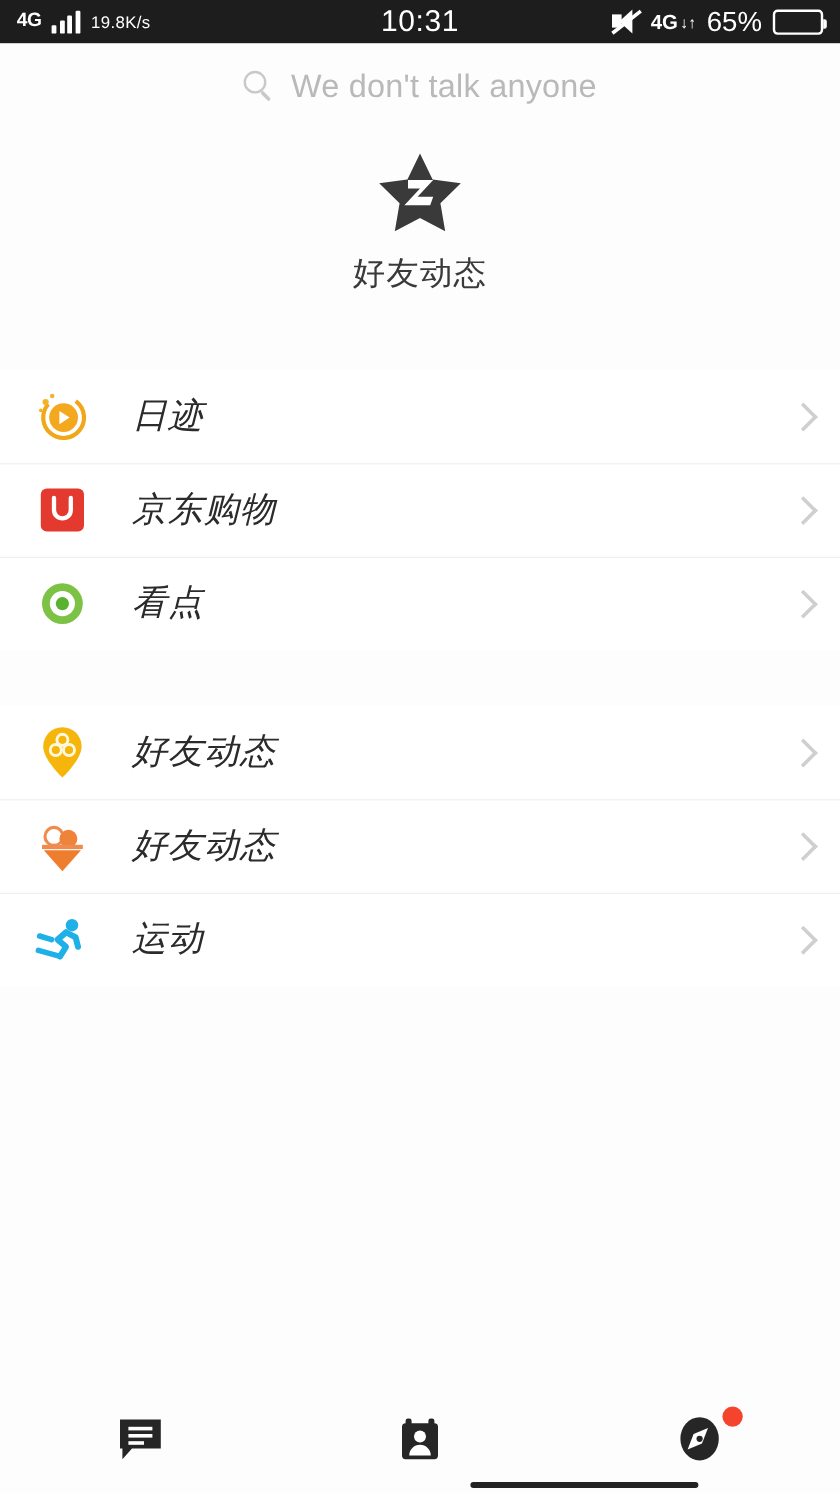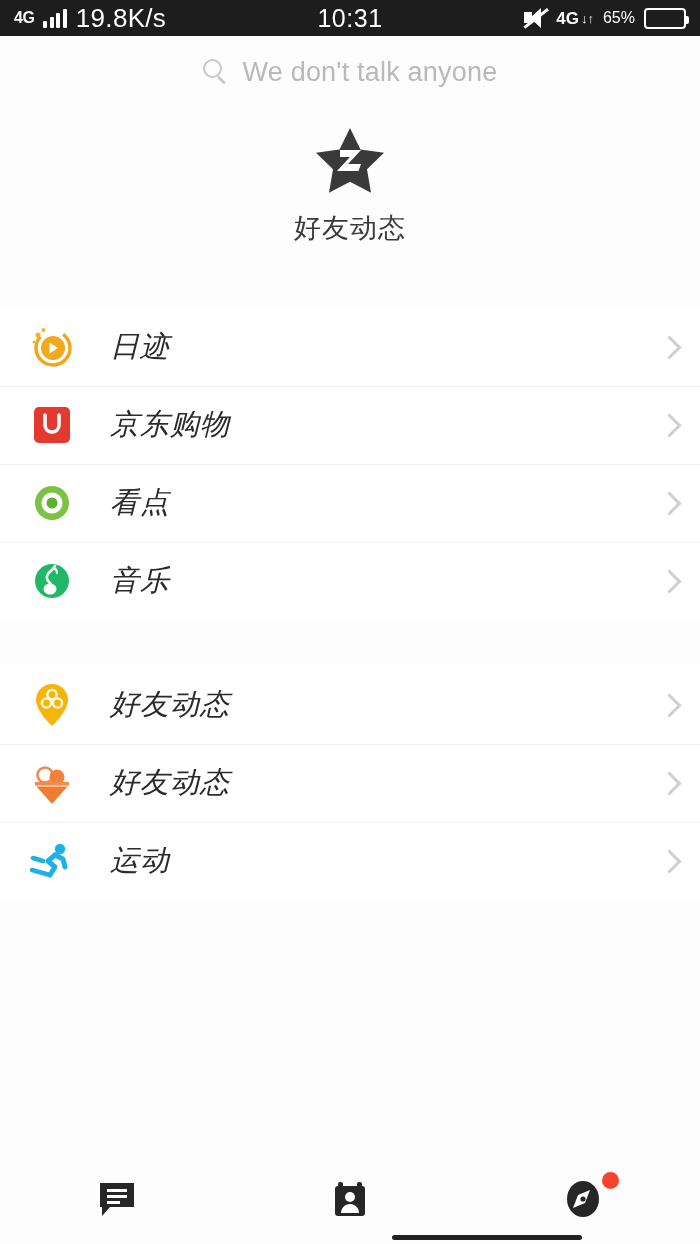--- a/index.html
+++ b/index.html
@@ -18,21 +18,21 @@
     font-size:23px; flex:none; position:relative;
   }
   .sb-left { display:flex; align-items:center; gap:9px; }
   .sb-4g-small { font-size:16px; font-weight:700; letter-spacing:-0.5px; }
   .signal { display:flex; align-items:flex-end; gap:2.5px; height:20px; }
   .signal i { display:block; width:4px; background:#ffffff; border-radius:1px; }
   .signal i:nth-child(1){height:7px;}
   .signal i:nth-child(2){height:11px;}
   .signal i:nth-child(3){height:15px;}
   .signal i:nth-child(4){height:19px;}
-  .sb-speed { font-size:26px; letter-spacing:0.3px; }
+  .sb-speed { font-size:14px; letter-spacing:0.3px; }
   .sb-clock {
     position:absolute; left:0; right:0; text-align:center;
     font-size:25px; letter-spacing:0.5px; pointer-events:none;
   }
   .sb-right { margin-left:auto; display:flex; align-items:center; gap:9px; z-index:2; }
   .mute-icon { position:relative; width:24px; height:22px; }
   .mute-icon .spk {
     position:absolute; left:1px; top:5px; width:8px; height:11px; background:#fff;
   }
   .mute-icon .cone {
@@ -40,21 +40,21 @@
     border-top:10px solid transparent; border-bottom:10px solid transparent;
     border-right:11px solid #fff;
   }
   .mute-icon .slash {
     position:absolute; left:-2px; top:10px; width:30px; height:2.5px;
     background:#fff; transform:rotate(-38deg); transform-origin:center;
   }
   .net4g { display:flex; align-items:center; gap:2px; }
   .net4g .lbl { font-size:17px; font-weight:700; line-height:1; }
   .net4g .arrows { display:flex; flex-direction:row; gap:1px; font-size:13px; line-height:1; }
-  .pct { font-size:16px; }
+  .pct { font-size:23px; }
   .batt { width:42px; height:21px; border:2.5px solid #fff; border-radius:4px; position:relative; padding:2px; }
   .batt::after {
     content:""; position:absolute; right:-5px; top:6px; width:3px; height:8px;
     background:#fff; border-radius:0 2px 2px 0;
   }
   .batt .fill { height:100%; width:66%; background:#fff; border-radius:1px; }
 
   
   .titlebar {
     height:95px; background:#3c3c3c; display:flex; align-items:center;
@@ -223,32 +223,20 @@
           <svg width="50" height="50" viewBox="0 0 50 50">
             <circle cx="25" cy="25" r="17" fill="#7cc245"></circle>
             <circle cx="25" cy="25" r="10.5" fill="#ffffff"></circle>
             <circle cx="25" cy="25" r="5.5" fill="#59b32e"></circle>
           </svg>
         </span>
         <span class="row-label">看点</span>
         <span class="chev"></span>
       </div>
 
-      <div class="row">
-        <span class="row-ico">
-          <svg width="50" height="50" viewBox="0 0 50 50">
-            <circle cx="25" cy="25" r="17" fill="#20b866"></circle>
-            <path d="M28 10c-1 3-5 5-7 8-2 3-1 6 1 8 2 2 3 4 2 6" fill="none" stroke="#ffffff" stroke-width="2.6" stroke-linecap="round"></path>
-            <ellipse cx="23" cy="33" rx="6.5" ry="5.5" fill="#ffffff"></ellipse>
-            <path d="M27 12c2 1 3 3 3 5" fill="none" stroke="#ffffff" stroke-width="2.2" stroke-linecap="round"></path>
-          </svg>
-        </span>
-        <span class="row-label">音乐</span>
-        <span class="chev"></span>
-      </div>
 
     </div>
 
     <div class="gap"></div>
 
     <div class="list-group">
 
       <div class="row">
         <span class="row-ico">
           <svg width="50" height="52" viewBox="0 0 50 52">

